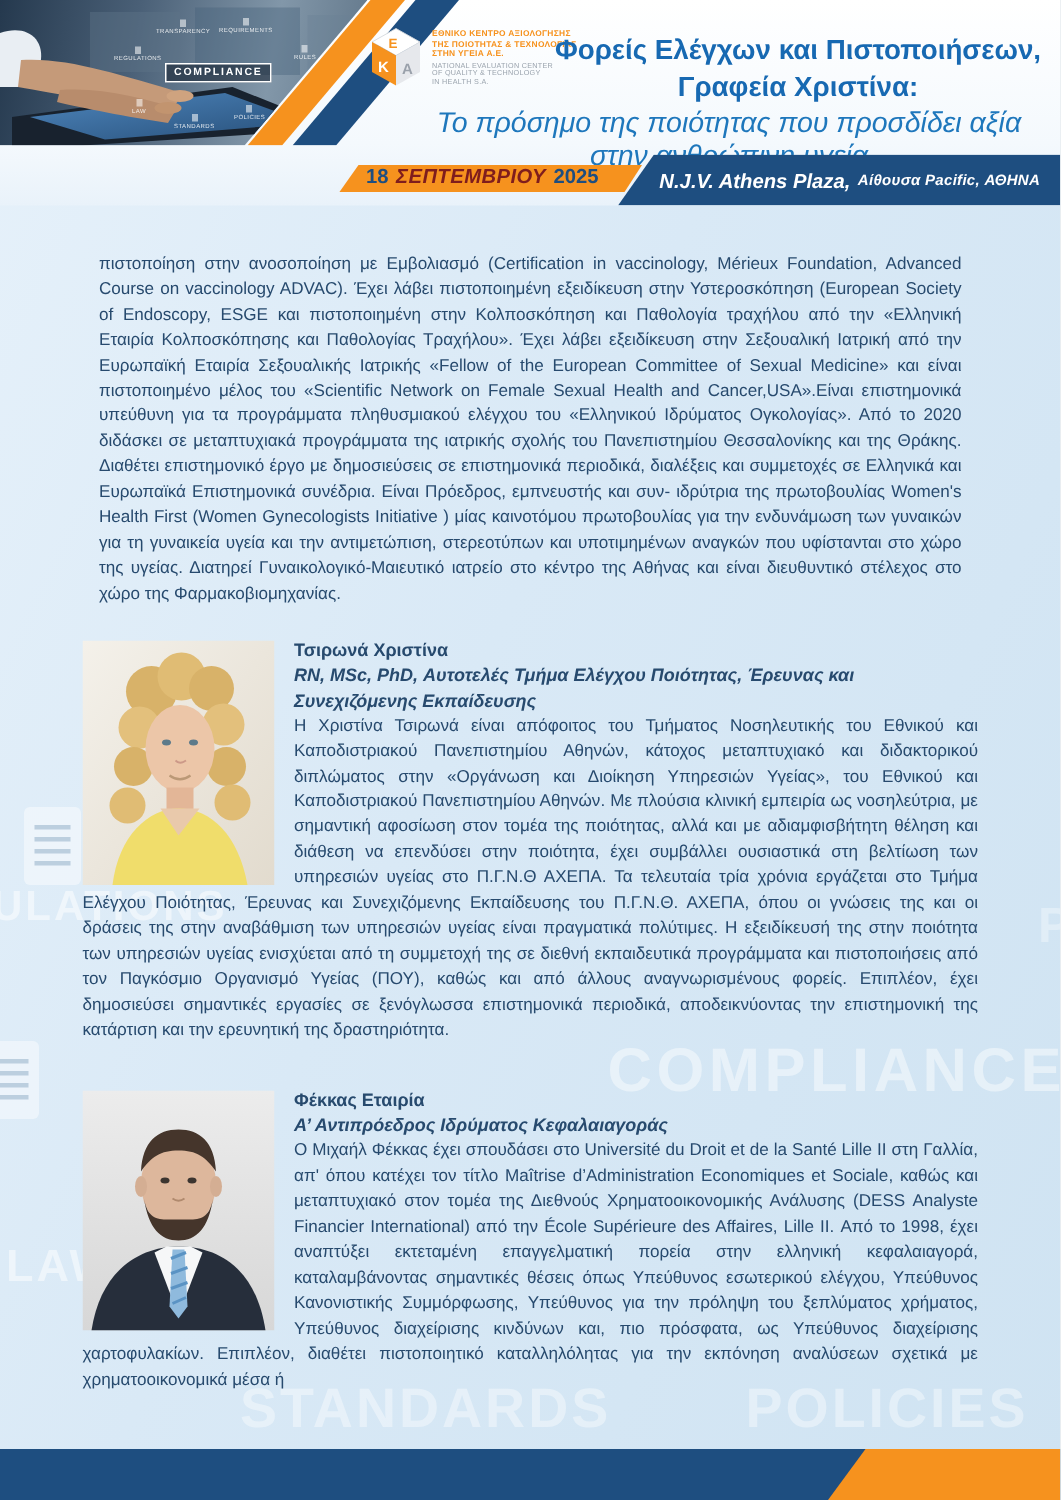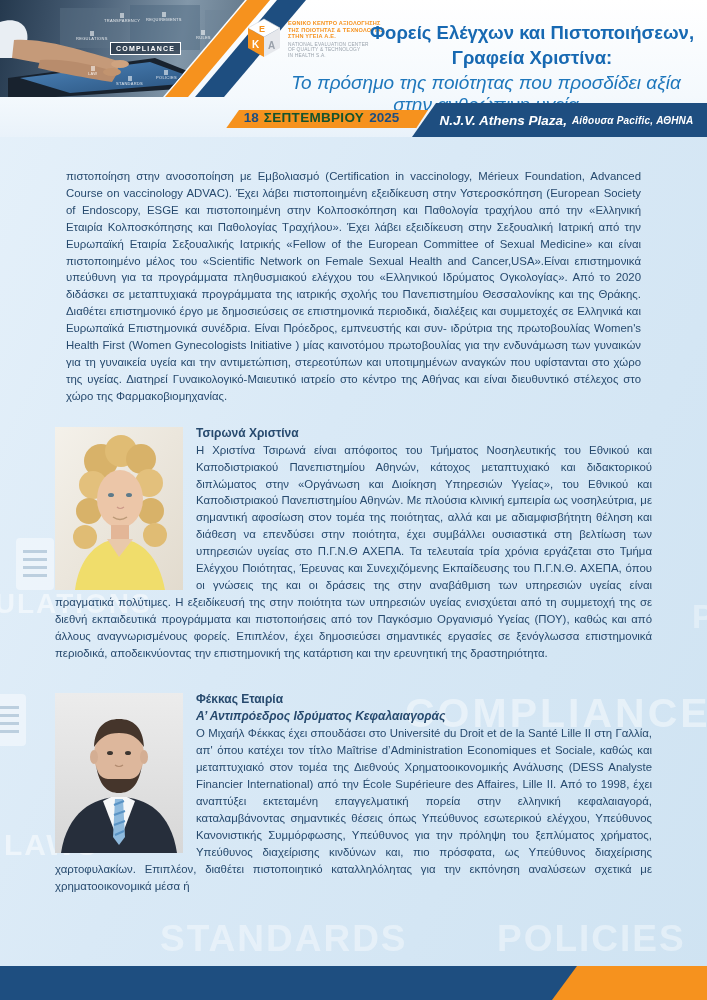--- a/index.html
+++ b/index.html
@@ -32,21 +32,21 @@
   .header-subtitle{position:absolute;left:272px;top:72px;width:428px;text-align:center;
         color:#1e77bc;font-size:19px;font-style:italic;font-weight:500;}
   
   .datebar-orange{position:absolute;left:215px;top:110px;width:213px;height:18px;background:#f6921e;
         clip-path:polygon(24px 0,213px 0,191px 34px,0 34px);
         display:flex;align-items:flex-start;justify-content:center;}
   .datebar-navy{position:absolute;left:412px;top:103px;width:295px;height:34px;background:#1e4e80;
         clip-path:polygon(24px 0,295px 0,295px 34px,0 34px);
         display:flex;align-items:center;justify-content:center;padding-left:14px;box-sizing:border-box;font-style:italic;}
   .date-day,.date-year{color:#1e4e80;font-weight:bold;font-size:13.5px;}
-  .date-month{color:#14532d;font-weight:bold;font-size:13.5px;margin:0 5px;letter-spacing:.3px;}
+  .date-month{color:#7f1d1d;font-weight:bold;font-size:13.5px;margin:0 5px;letter-spacing:.3px;font-style:italic;}
   .venue-name{color:#fff;font-weight:bold;font-size:13.5px;margin-right:5px;}
   .venue-details{color:#fff;font-weight:bold;font-size:10px;letter-spacing:.2px;}
   
   .content{position:absolute;left:55px;top:157px;width:597px;color:#274a6e;
         font-size:11.4px;line-height:16.9px;text-align:justify;}
   .intro{margin:11px;}
   .bio{margin-top:20px;}
   .bio-2{margin-top:30px;}
   .portrait{float:left;width:128px;margin:2px 13px 3px 0;}
   .portrait svg{display:block;width:128px;}
@@ -183,20 +183,21 @@
           <ellipse cx="56" cy="68" rx="3" ry="2" fill="#5d7a8a"></ellipse>
           <ellipse cx="74" cy="68" rx="3" ry="2" fill="#5d7a8a"></ellipse>
           <path d="M62,80 q3,3 7,0" stroke="#c98" stroke-width="1.2" fill="none"></path>
           <path d="M58,90 q7,5 14,0" stroke="#b97" stroke-width="1.5" fill="none"></path>
           <rect x="56" y="98" width="18" height="16" fill="#e3b697"></rect>
           <path d="M20,163 C24,130 44,112 64,112 C86,112 104,130 110,163 Z" fill="#f0dd6b"></path>
           <path d="M52,112 L64,130 L78,112 Z" fill="#e9c9ab"></path>
         </svg>
       </span>
       <div class="speaker-name">Τσιρωνά Χριστίνα</div>
+      <div class="speaker-title">RN, MSc, PhD, Αυτοτελές Τμήμα Ελέγχου Ποιότητας, Έρευνας και Συνεχιζόμενης Εκπαίδευσης</div>
       <div class="speaker-bio">Η Χριστίνα Τσιρωνά είναι απόφοιτος του Τμήματος Νοσηλευτικής του Εθνικού και Καποδιστριακού Πανεπιστημίου Αθηνών, κάτοχος μεταπτυχιακό και διδακτορικού διπλώματος στην «Οργάνωση και Διοίκηση Υπηρεσιών Υγείας», του Εθνικού και Καποδιστριακού Πανεπιστημίου Αθηνών. Με πλούσια κλινική εμπειρία ως νοσηλεύτρια, με σημαντική αφοσίωση στον τομέα της ποιότητας, αλλά και με αδιαμφισβήτητη θέληση και διάθεση να επενδύσει στην ποιότητα, έχει συμβάλλει ουσιαστικά στη βελτίωση των υπηρεσιών υγείας στο Π.Γ.Ν.Θ ΑΧΕΠΑ. Τα τελευταία τρία χρόνια εργάζεται στο Τμήμα Ελέγχου Ποιότητας, Έρευνας και Συνεχιζόμενης Εκπαίδευσης του Π.Γ.Ν.Θ. ΑΧΕΠΑ, όπου οι γνώσεις της και οι δράσεις της στην αναβάθμιση των υπηρεσιών υγείας είναι πραγματικά πολύτιμες. Η εξειδίκευσή της στην ποιότητα των υπηρεσιών υγείας ενισχύεται από τη συμμετοχή της σε διεθνή εκπαιδευτικά προγράμματα και πιστοποιήσεις από τον Παγκόσμιο Οργανισμό Υγείας (ΠΟΥ), καθώς και από άλλους αναγνωρισμένους φορείς. Επιπλέον, έχει δημοσιεύσει σημαντικές εργασίες σε ξενόγλωσσα επιστημονικά περιοδικά, αποδεικνύοντας την επιστημονική της κατάρτιση και την ερευνητική της δραστηριότητα.</div>
     </div>
 
     <div class="bio bio-2">
       <span class="portrait">
         <svg width="128" height="160" viewBox="0 0 128 160" preserveAspectRatio="none" aria-hidden="true">
           <defs>
             <linearGradient id="bg2" x1="0" y1="0" x2="0" y2="1">
               <stop offset="0" stop-color="#ececec"></stop>
                 <stop offset="1" stop-color="#d7d7d7"></stop>

